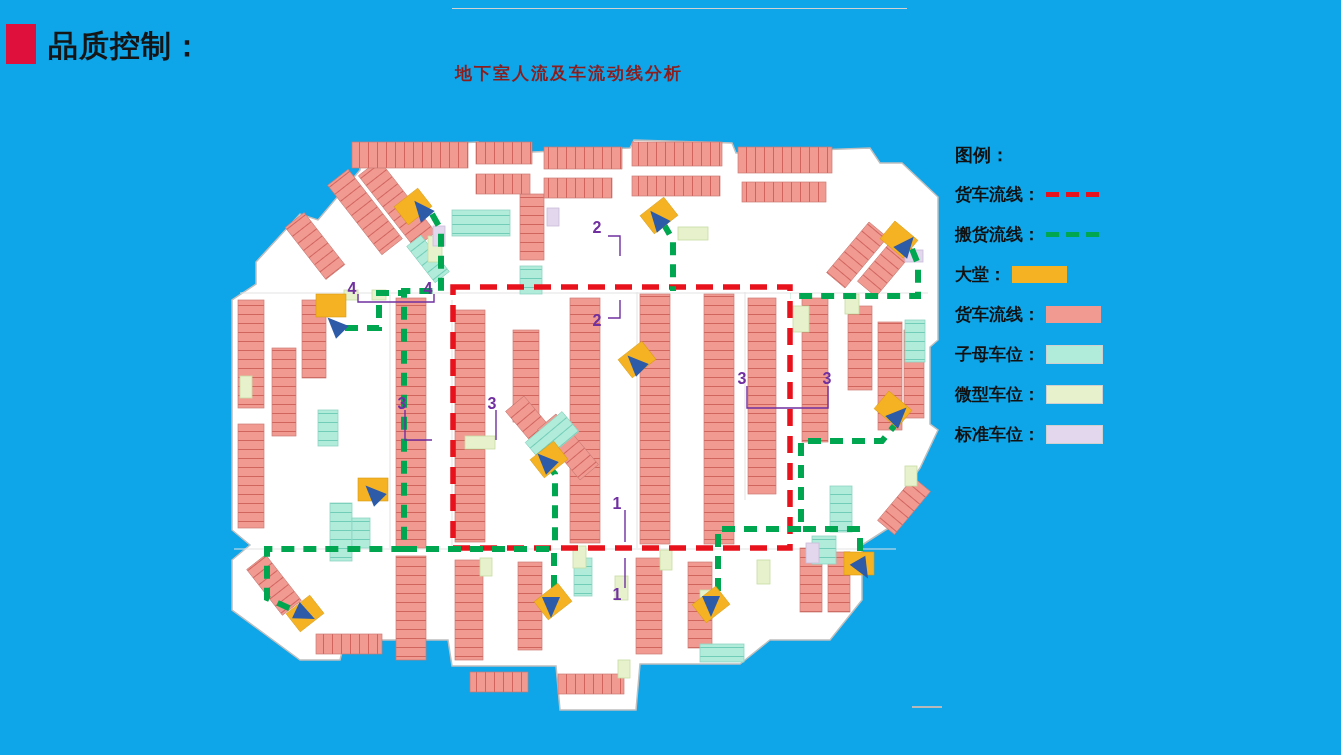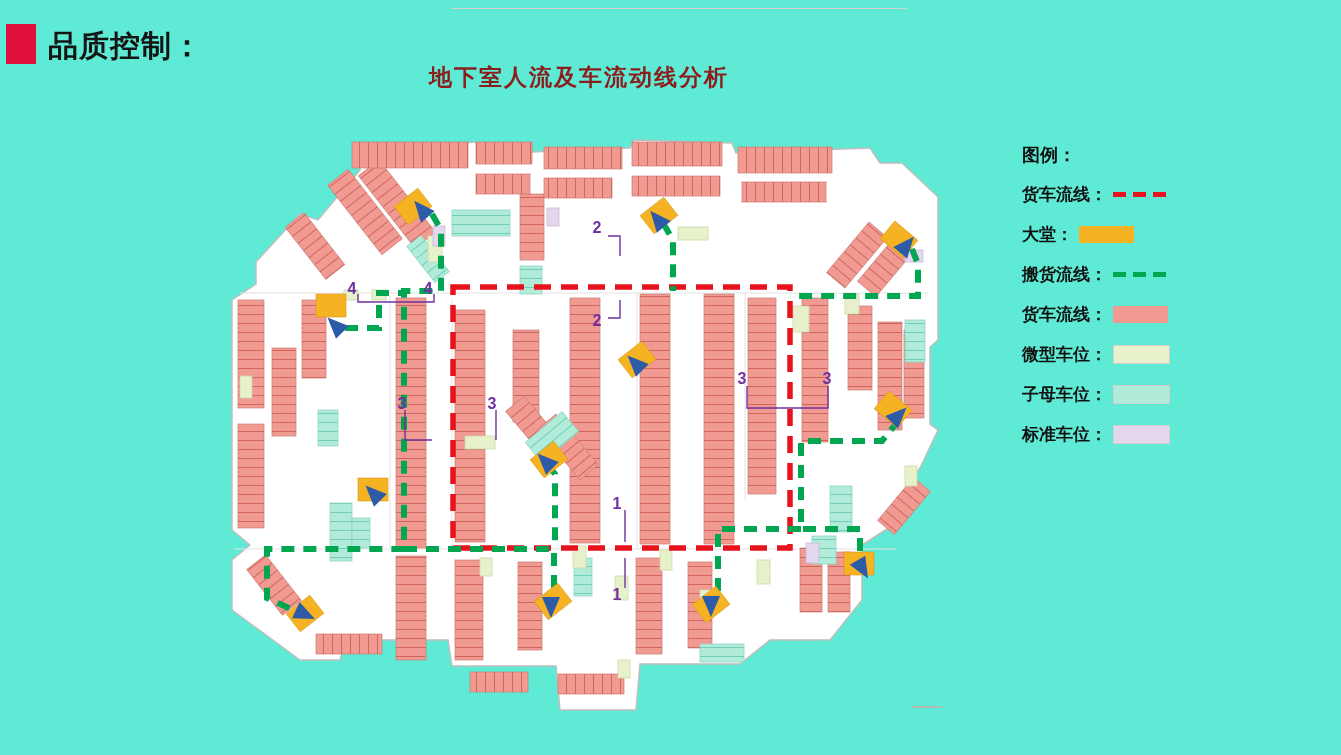--- a/index.html
+++ b/index.html
@@ -1,24 +1,24 @@
 <!DOCTYPE html>
 <html><head>
 <meta charset="utf-8">
 <style>
   html,body{margin:0;padding:0;background:#fff;}
   body{width:1341px;height:755px;overflow:hidden;font-family:"Liberation Sans",sans-serif;}
-  .slide{position:relative;width:1341px;height:755px;background:#5eead4;}
+  .slide{position:relative;width:1341px;height:755px;background:#0ea5e9;}
   .accent-square{position:absolute;left:6px;top:24px;width:30px;height:40px;background:#e0103c;}
   .section-label{position:absolute;left:48px;top:26px;font-size:30px;font-weight:700;color:#151515;letter-spacing:1px;}
-  .slide-title{position:absolute;left:429px;top:62px;font-size:23px;font-weight:700;color:#8b1d1d;letter-spacing:2px;}
+  .slide-title{position:absolute;left:455px;top:62px;font-size:17px;font-weight:700;color:#8b1d1d;letter-spacing:2px;}
   .crop-edge{position:absolute;left:452px;top:4px;width:455px;height:4px;border-bottom:1px solid #d2d2d2;}
   .scale-mark{position:absolute;left:912px;top:706px;width:30px;height:2px;background:#b8b8b8;}
   #plan{position:absolute;left:220px;top:125px;}
-  .legend{position:absolute;left:1022px;top:143px;width:225px;}
+  .legend{position:absolute;left:955px;top:143px;width:225px;}
   .legend-title{font-size:18px;font-weight:700;color:#111;margin-bottom:16px;}
   .legend-row{display:flex;align-items:center;margin-bottom:17px;font-size:17px;font-weight:700;color:#111;}
   .legend-row .label{margin-right:6px;white-space:nowrap;text-align:center;}
   .swatch-box{width:55px;height:17px;display:inline-block;}
   .swatch-dash{display:inline-flex;gap:7px;align-items:center;}
   .swatch-dash i{width:13px;height:5px;display:inline-block;}
 </style>
 </head>
 <body>
 
@@ -208,43 +208,43 @@
     <div id="legend-items">
         <div class="legend-row">
           <span class="label">货车流线：</span>
           <span class="swatch-dash">
             <i style="background: rgb(232, 18, 28);"></i>
             <i style="background: rgb(232, 18, 28);"></i>
             <i style="background: rgb(232, 18, 28);"></i>
           </span>
         </div>
         <div class="legend-row">
-          <span class="label">大堂：</span>
-          <span class="swatch-box" style="background: rgb(245, 179, 36);"></span>
-        </div>
-        <div class="legend-row">
           <span class="label">搬货流线：</span>
           <span class="swatch-dash">
             <i style="background: rgb(0, 166, 80);"></i>
             <i style="background: rgb(0, 166, 80);"></i>
             <i style="background: rgb(0, 166, 80);"></i>
           </span>
         </div>
         <div class="legend-row">
+          <span class="label">大堂：</span>
+          <span class="swatch-box" style="background: rgb(245, 179, 36);"></span>
+        </div>
+        <div class="legend-row">
           <span class="label">货车流线：</span>
           <span class="swatch-box" style="background: rgb(241, 154, 146);"></span>
         </div>
         <div class="legend-row">
+          <span class="label">子母车位：</span>
+          <span class="swatch-box" style="background: rgb(176, 236, 217); border: 1px solid rgb(208, 208, 208);"></span>
+        </div>
+        <div class="legend-row">
           <span class="label">微型车位：</span>
           <span class="swatch-box" style="background: rgb(231, 242, 205); border: 1px solid rgb(208, 208, 208);"></span>
         </div>
         <div class="legend-row">
-          <span class="label">子母车位：</span>
-          <span class="swatch-box" style="background: rgb(176, 236, 217); border: 1px solid rgb(208, 208, 208);"></span>
-        </div>
-        <div class="legend-row">
           <span class="label">标准车位：</span>
           <span class="swatch-box" style="background: rgb(226, 215, 236); border: 1px solid rgb(208, 208, 208);"></span>
         </div>
       </div>
   </div>
 
 </div>
 
 </body></html>

